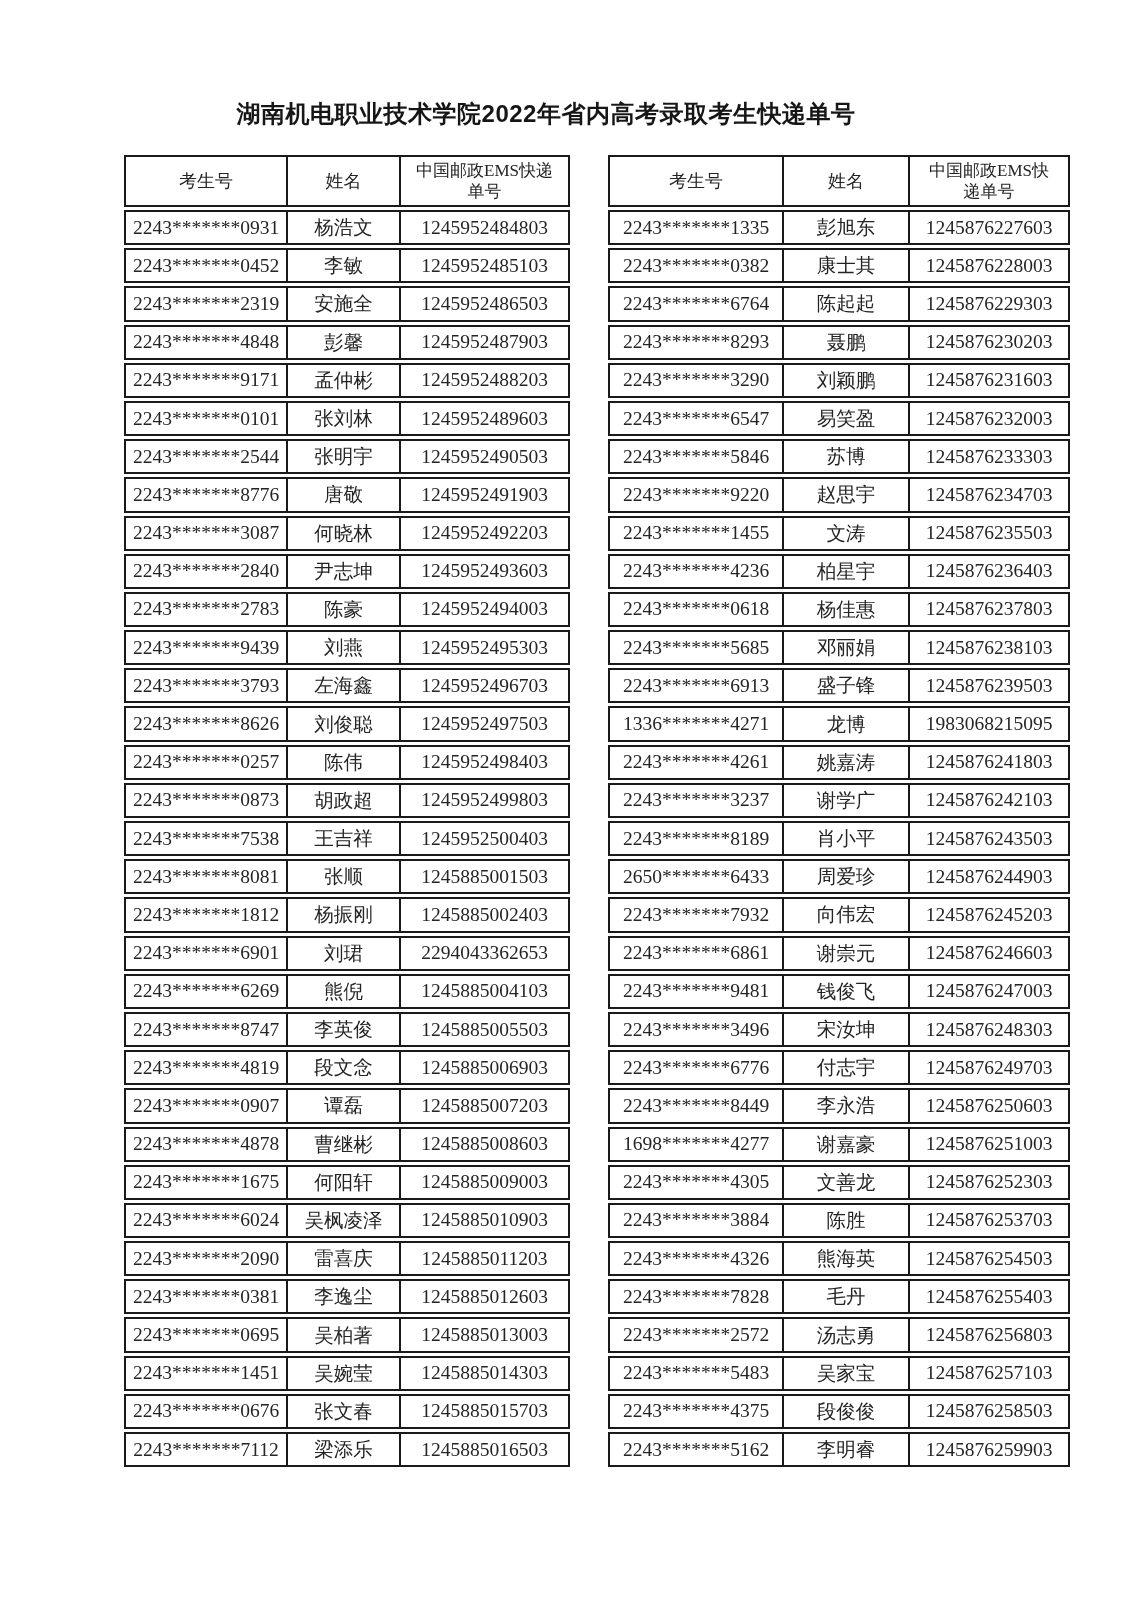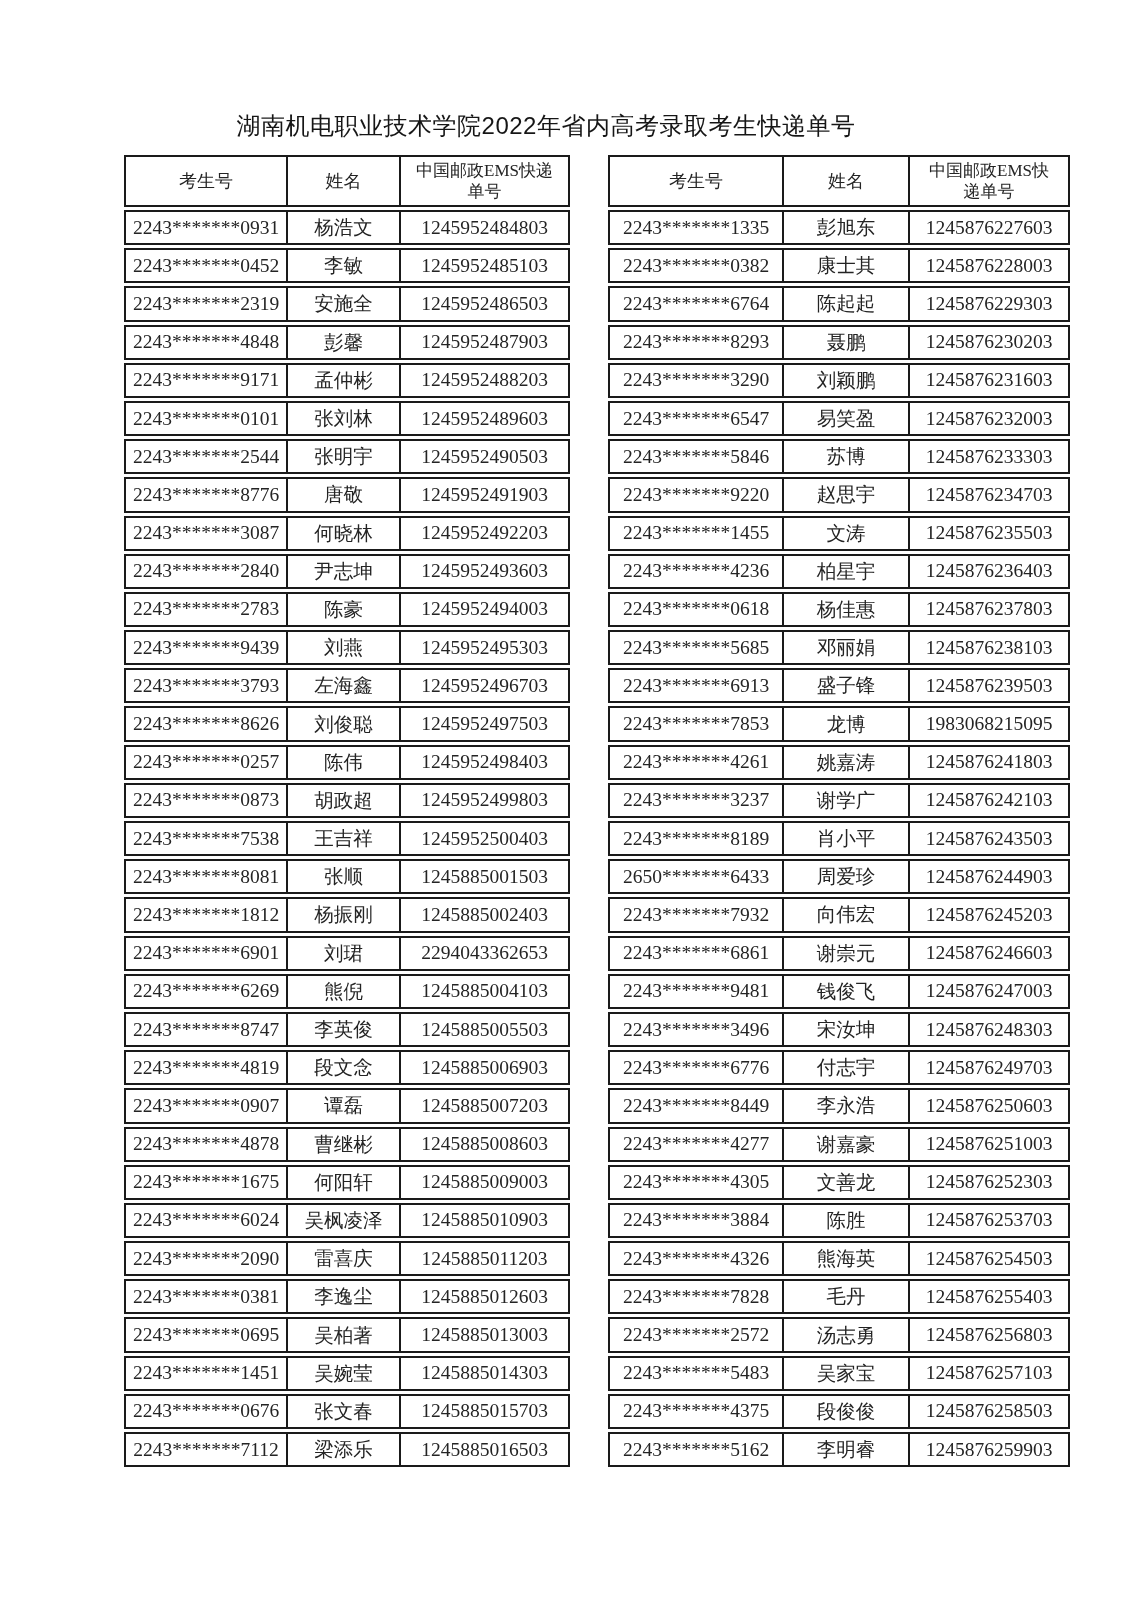--- a/index.html
+++ b/index.html
@@ -9,24 +9,24 @@
   }
   html,body{margin:0;padding:0;}
   body{
     width:1131px;height:1600px;
     background:var(--bg-color);
     position:relative;
     font-family:"Liberation Serif","DejaVu Serif",serif;
     color:var(--text-color);
   }
   .page-title{
-    position:absolute;top:110px;left:90px;width:912px;
+    position:absolute;top:98px;left:90px;width:912px;
     text-align:center;
     font-family:"Liberation Sans","DejaVu Sans",sans-serif;
-    font-weight:400;font-size:24px;letter-spacing:0.5px;
+    font-weight:700;font-size:24px;letter-spacing:0.5px;
     color:#161616;
     white-space:nowrap;
   }
   .tables{
     position:absolute;left:90px;top:155px;
     display:flex;gap:4px;align-items:flex-start;
   }
   .half{display:flex;flex-direction:column;padding-left:34px;}
   .half-left{width:446px;}
   .half-right{width:462px;}
@@ -305,21 +305,21 @@
     <div class="cell c1">2243*******5685</div>
     <div class="cell c2">邓丽娟</div>
     <div class="cell c3">1245876238103</div>
   </div>
       <div class="row">
     <div class="cell c1">2243*******6913</div>
     <div class="cell c2">盛子锋</div>
     <div class="cell c3">1245876239503</div>
   </div>
       <div class="row">
-    <div class="cell c1">2243*******7853</div>
+    <div class="cell c1">1336*******4271</div>
     <div class="cell c2">龙博</div>
     <div class="cell c3">1983068215095</div>
   </div>
       <div class="row">
     <div class="cell c1">2243*******4261</div>
     <div class="cell c2">姚嘉涛</div>
     <div class="cell c3">1245876241803</div>
   </div>
       <div class="row">
     <div class="cell c1">2243*******3237</div>
@@ -360,21 +360,21 @@
     <div class="cell c1">2243*******6776</div>
     <div class="cell c2">付志宇</div>
     <div class="cell c3">1245876249703</div>
   </div>
       <div class="row">
     <div class="cell c1">2243*******8449</div>
     <div class="cell c2">李永浩</div>
     <div class="cell c3">1245876250603</div>
   </div>
       <div class="row">
-    <div class="cell c1">2243*******4277</div>
+    <div class="cell c1">1698*******4277</div>
     <div class="cell c2">谢嘉豪</div>
     <div class="cell c3">1245876251003</div>
   </div>
       <div class="row">
     <div class="cell c1">2243*******4305</div>
     <div class="cell c2">文善龙</div>
     <div class="cell c3">1245876252303</div>
   </div>
       <div class="row">
     <div class="cell c1">2243*******3884</div>

